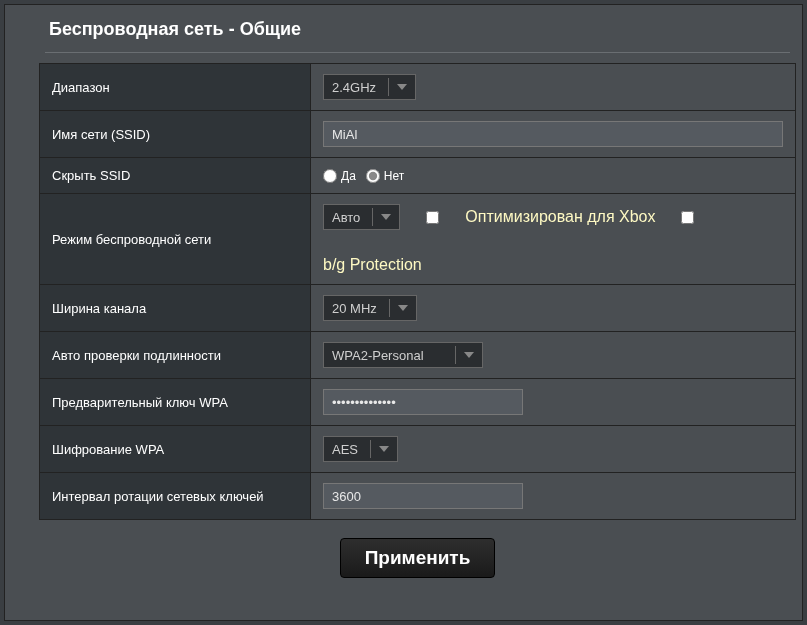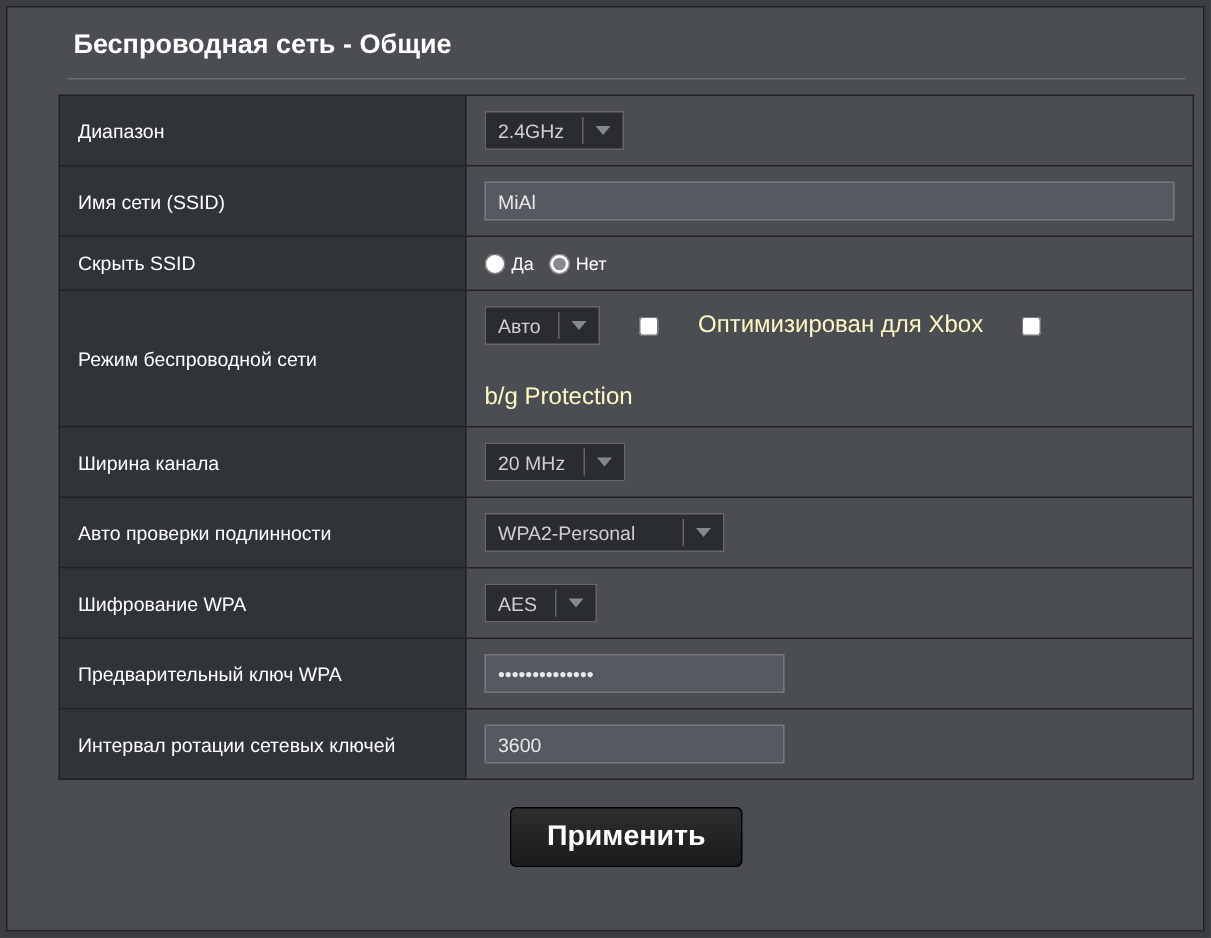--- a/index.html
+++ b/index.html
@@ -227,38 +227,38 @@
       <td class="value-cell">
         <div class="select-box" style="min-width:160px;text-align:center;">
           <span>WPA2-Personal</span>
           <span class="select-divider" style="margin-left:auto;"></span>
           <span class="caret"></span>
         </div>
       </td>
     </tr>
 
     <tr>
+      <td class="label-cell">Предварительный ключ WPA</td>
+      <td class="value-cell">
+        <input type="text" class="text-input short-input" value="••••••••••••••" style="">
+      </td>
+    </tr>
+
+    <tr>
       <td class="label-cell">Шифрование WPA</td>
       <td class="value-cell">
         <div class="select-box">
           <span>AES</span>
           <span class="select-divider"></span>
           <span class="caret"></span>
         </div>
       </td>
     </tr>
 
     <tr>
-      <td class="label-cell">Предварительный ключ WPA</td>
-      <td class="value-cell">
-        <input type="text" class="text-input short-input" value="••••••••••••••" style="">
-      </td>
-    </tr>
-
-    <tr>
       <td class="label-cell">Интервал ротации сетевых ключей</td>
       <td class="value-cell">
         <input type="text" class="text-input short-input text-input-mono" value="3600" style="">
       </td>
     </tr>
   </tbody>
     </table>
 
   <button class="apply-btn">Применить</button>
 </div>

